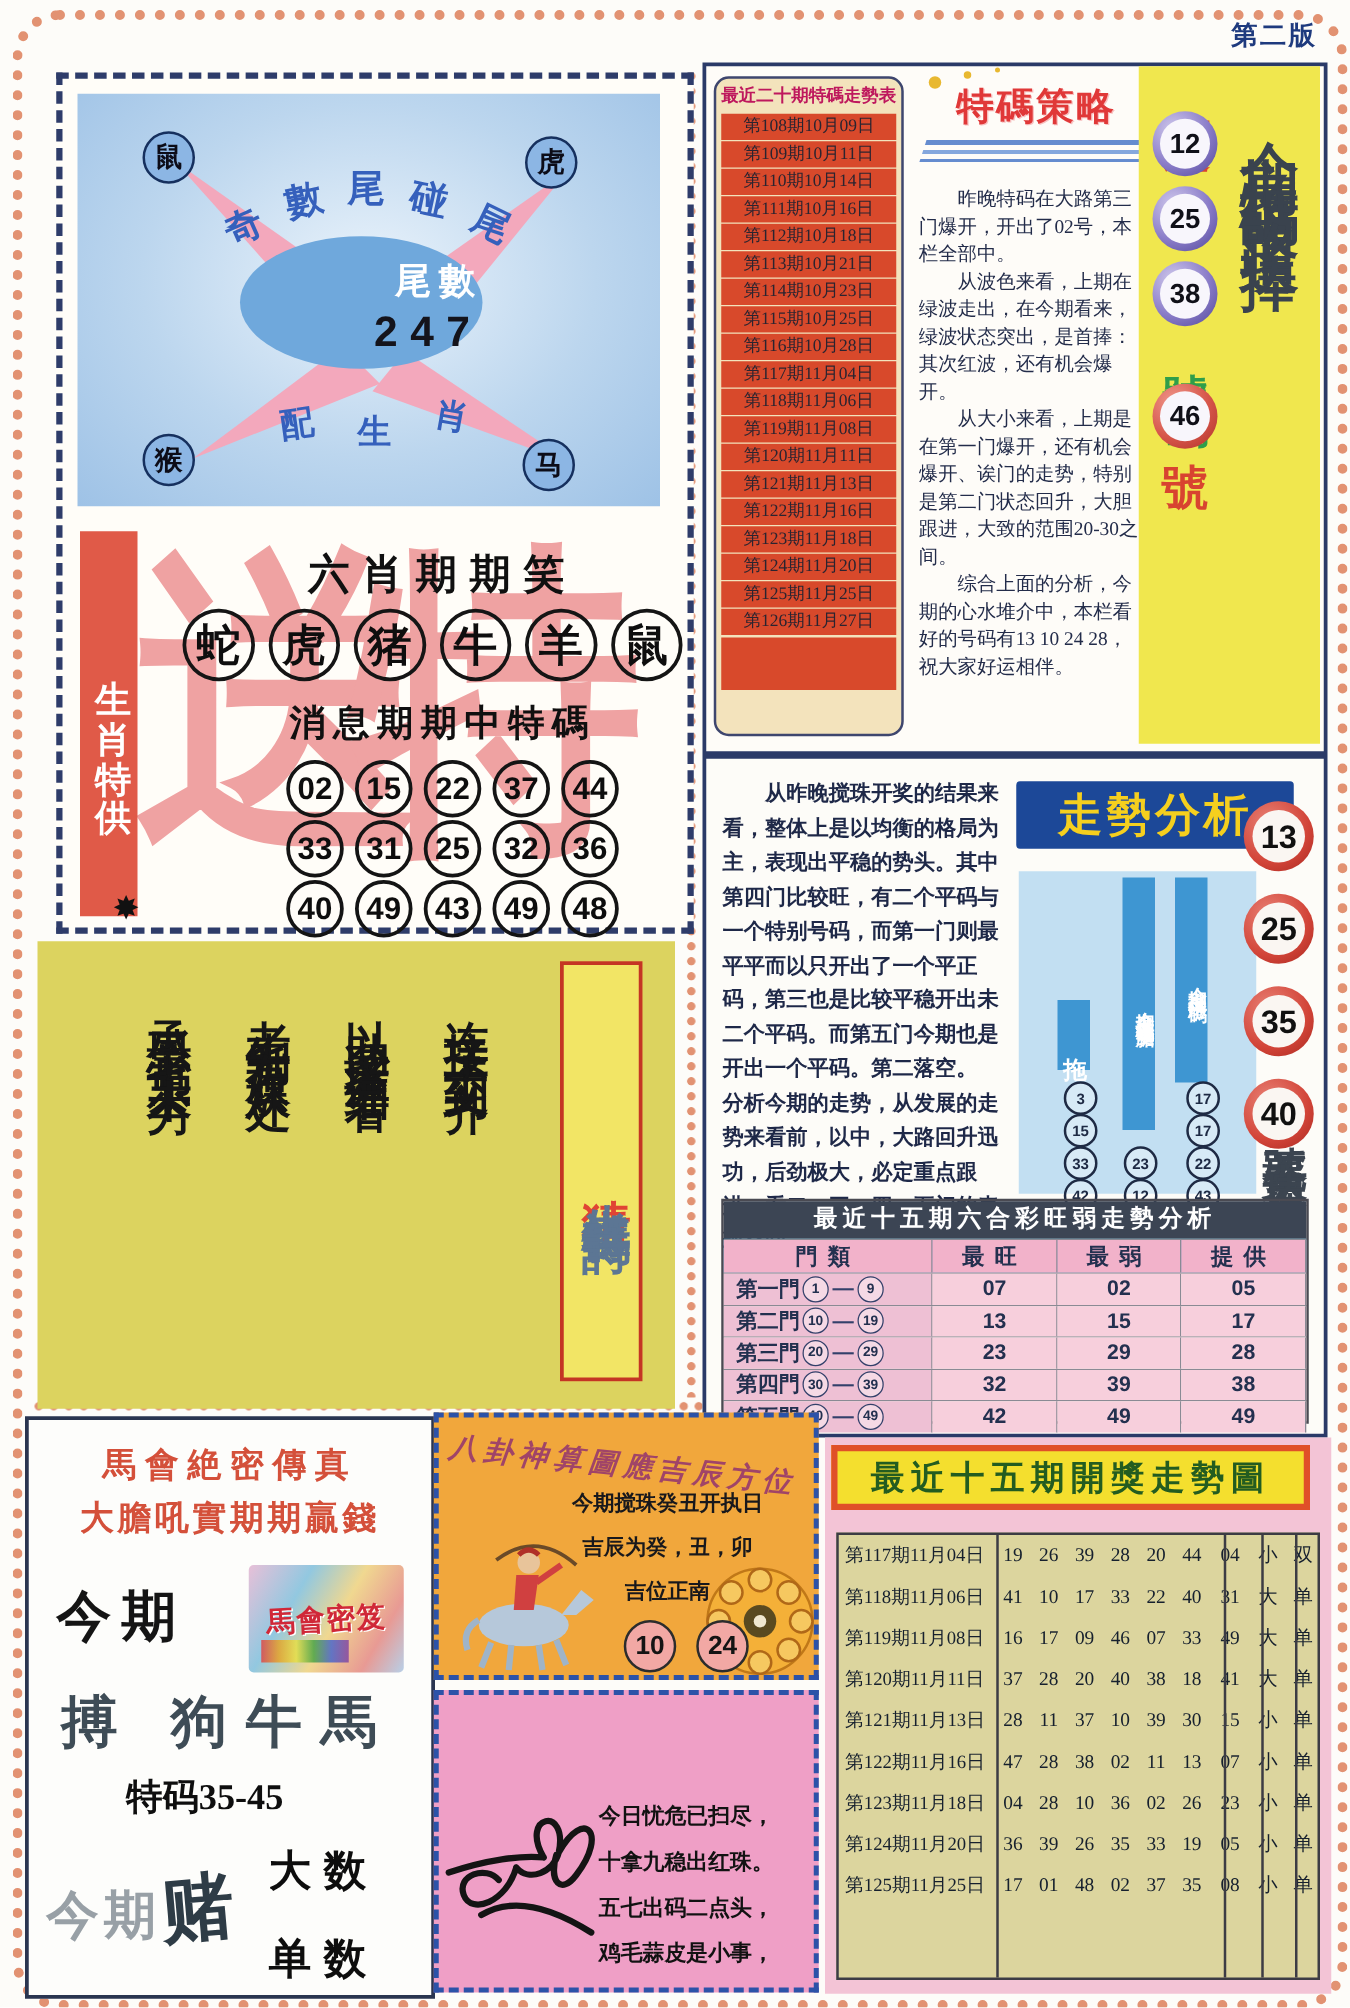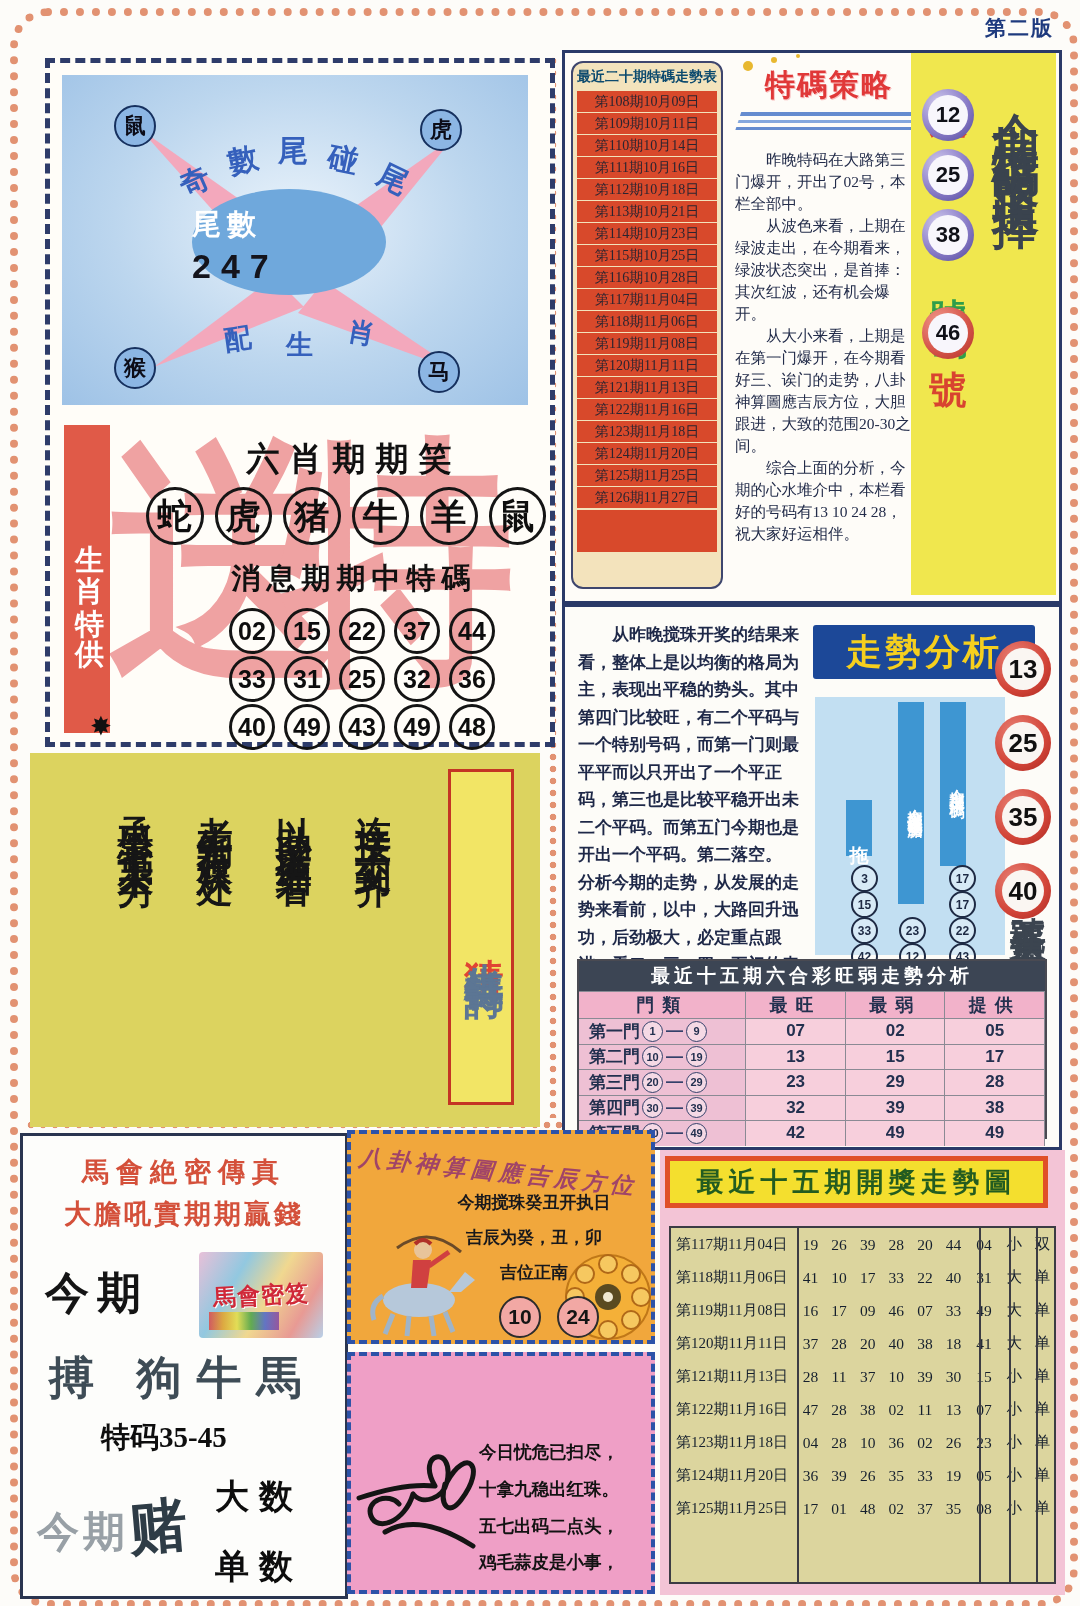--- a/index.html
+++ b/index.html
@@ -19,21 +19,21 @@
     background-size:10px 12px;background-repeat:repeat-y;}
   .edition{position:absolute;right:26px;top:14px;color:#1e3a7e;font-size:21px;font-weight:bold;letter-spacing:2px;}
 
   
   .boxA{left:45px;top:58px;width:500px;height:679px;border:5px dashed #2e3c6a;background:#fffdf8;}
   .sky{position:absolute;left:12px;top:12px;width:466px;height:330px;
     background:radial-gradient(ellipse at 50% 45%,#eaf3fb 0%,#bcd6ee 55%,#9ec2e6 100%);}
   .corner{position:absolute;width:38px;height:38px;border:2px solid #16305e;border-radius:50%;
     background:#8cb6e4;color:#0c0c18;font-size:22px;font-weight:bold;display:flex;align-items:center;justify-content:center;}
   .ellipse{position:absolute;left:130px;top:114px;width:194px;height:106px;border-radius:50%;
-    background:#6fa8dc;text-align:left;}
+    background:#6fa8dc;text-align:right;}
   .ellipse .lab{color:#ffffff;font-size:29px;font-weight:bold;letter-spacing:6px;margin-top:16px;}
   .ellipse .val{color:#14141c;font-size:34px;font-weight:bold;letter-spacing:10px;margin-top:2px;}
   .arc-ch{position:absolute;color:#3560bc;font-weight:bold;}
 
   .side-banner{left:14px;top:362px;width:46px;height:296px;background:#e05a48;color:#fff;
     font-size:29px;font-weight:bold;text-align:center;padding-top:12px;letter-spacing:32px;}
   .banner-star{left:40px;top:648px;font-size:26px;color:#111;}
   .watermark{left:58px;top:336px;width:436px;height:332px;font-size:232px;line-height:330px;
     color:#efa2a2;font-weight:bold;letter-spacing:-58px;overflow:hidden;transform:scaleY(1.12);
     font-family:"Liberation Serif",serif;}
@@ -57,21 +57,21 @@
   .poem div{margin:0;}
   .poem-label{left:418px;top:16px;width:66px;height:336px;background:#f2e565;border:3px solid #c43524;
     text-align:center;font-size:39px;font-weight:bold;letter-spacing:4px;padding-top:6px;box-sizing:border-box;}
   .poem-label .red{color:#e04434;}
   .poem-label .slate{color:#5c7694;}
 
   
   .boxC{left:562px;top:50px;width:494px;height:548px;border:3px solid #2a3a68;background:#fefcf8;}
   .trend-list{left:6px;top:8px;width:152px;height:528px;background:#f3e3bc;border:2px solid #3e466e;
     border-radius:12px;padding:5px 4px;box-sizing:border-box;}
-  .tl-header{color:#0c4a6e;font-weight:bold;font-size:14px;text-align:center;height:22px;}
+  .tl-header{color:#be185d;font-weight:bold;font-size:14px;text-align:center;height:22px;}
   .tl-row{height:21px;margin:1px 0;background:#d8492b;color:#2b2430;font-size:14px;line-height:21px;
     text-align:center;font-family:"Liberation Serif",serif;}
   .tl-empty{height:42px;background:#d8492b;margin-top:2px;}
   .strategy-logo{left:172px;top:12px;width:184px;height:78px;}
   .logo-text{color:#e03838;font-size:30px;font-weight:bold;letter-spacing:2px;display:block;text-align:center;
     text-shadow:1px 1px 0 #f8c0c0;}
   .logo-dots{position:absolute;left:6px;top:-4px;width:10px;height:10px;border-radius:50%;background:#e8b830;
     box-shadow:26px -6px 0 -2px #e8b830,50px -10px 0 -3px #e8b830;}
   .logo-bars{margin-top:6px;height:26px;
     background:linear-gradient(#4a78c8 0 4px,rgba(0,0,0,0) 4px 8px,#6f98d8 8px 11px,rgba(0,0,0,0) 11px 15px,#4a78c8 15px 18px,rgba(0,0,0,0) 18px);
@@ -303,21 +303,21 @@
       <div class="tl-empty"></div>
     </div>
     <div class="abs strategy-logo">
       <i class="logo-dots"></i>
       <span class="logo-text">特碼策略</span>
       <div class="logo-bars"></div>
     </div>
     <div class="abs strategy-text" id="strategyText">
         <p>昨晚特码在大路第三门爆开，开出了02号，本栏全部中。</p>
         <p>从波色来看，上期在绿波走出，在今期看来，绿波状态突出，是首捧：其次红波，还有机会爆开。</p>
-        <p>从大小来看，上期是在第一门爆开，在今期看好三、诶门的走势，八卦神算圖應吉辰方位，大胆跟进，大致的范围20-30之间。</p>
+        <p>从大小来看，上期是在第一门爆开，还有机会爆开、诶门的走势，特别是第二门状态回升，大胆跟进，大致的范围20-30之间。</p>
         <p>综合上面的分析，今期的心水堆介中，本栏看好的号码有13 10 24 28，祝大家好运相伴。</p>
       </div>
     <div class="abs featured-col">
       <div class="feat-left">
         <div class="feat-word jx">精選</div>
         <div id="featBalls">
             <div class="ball blue">
               <span class="in">12</span>
             </div>
             <div class="ball blue">

